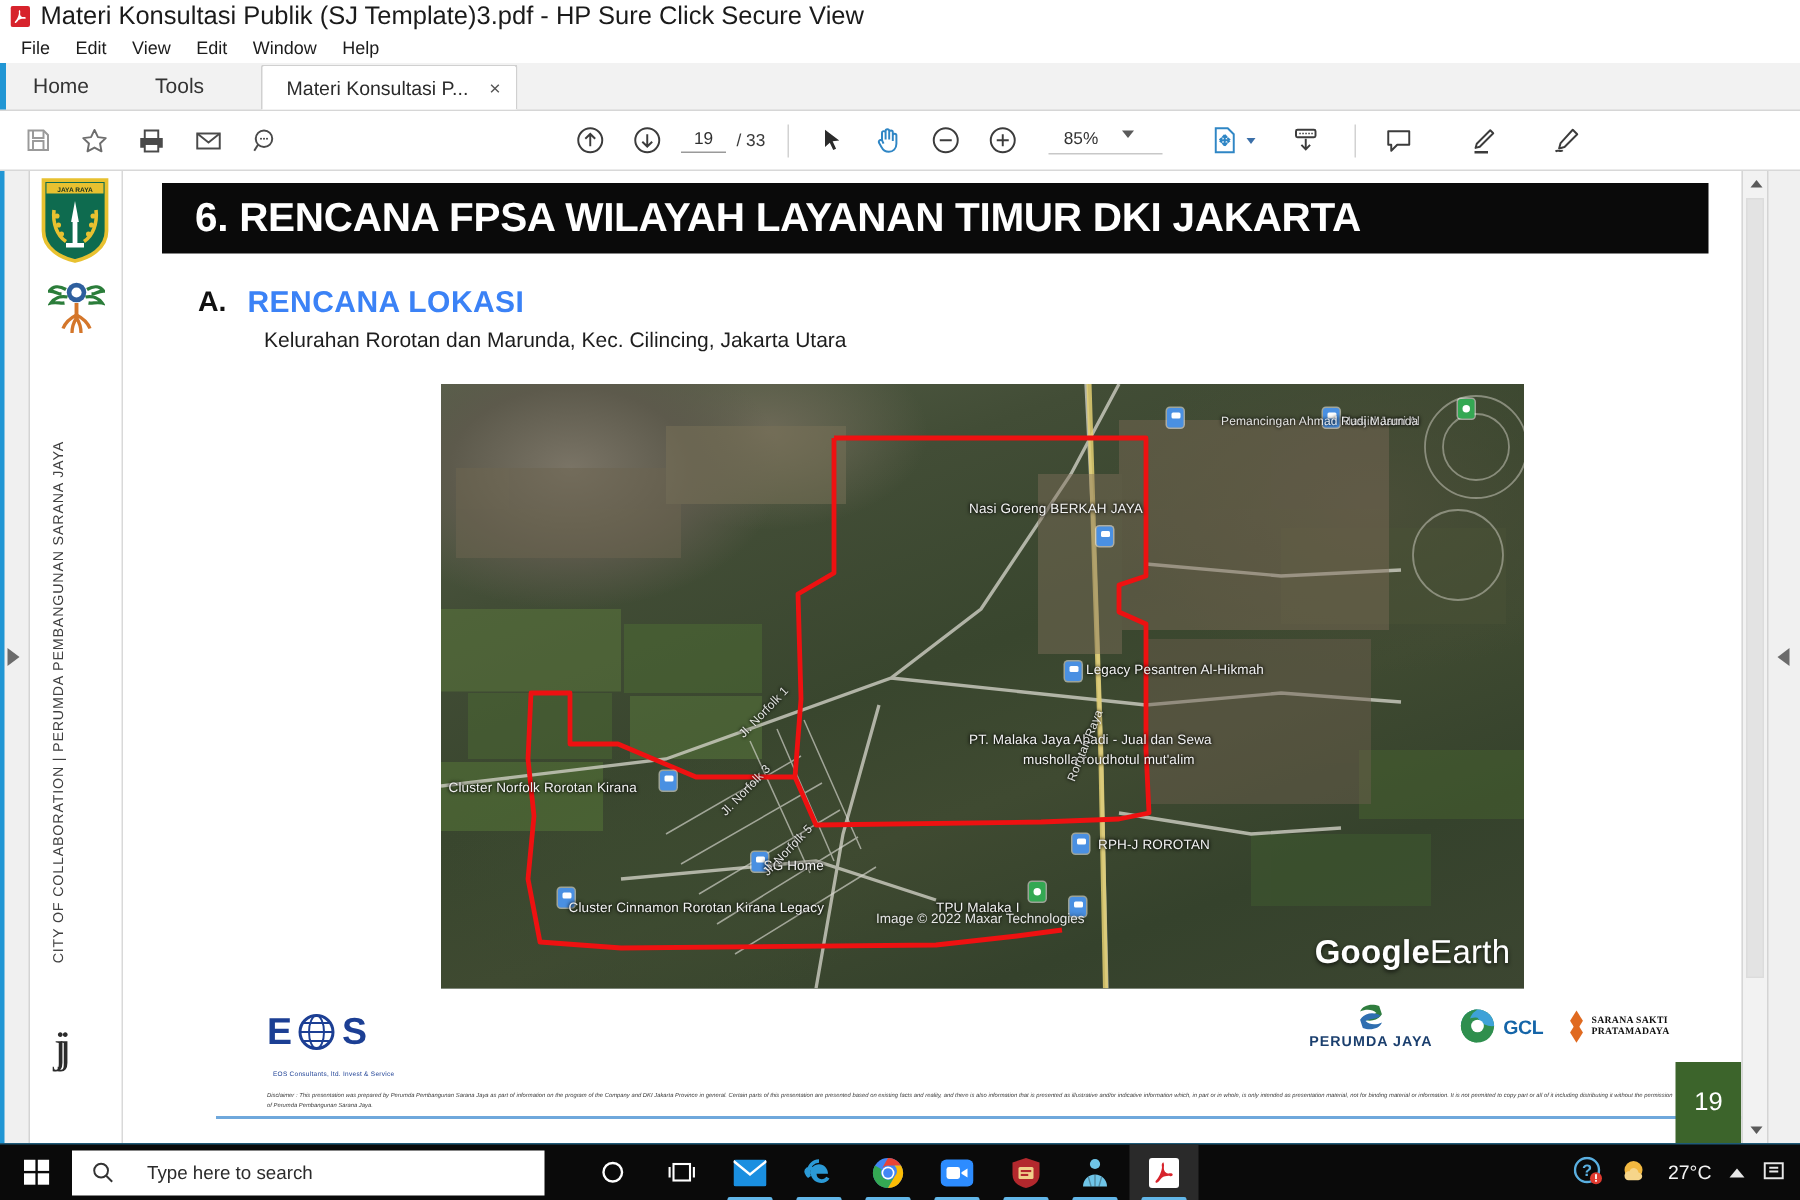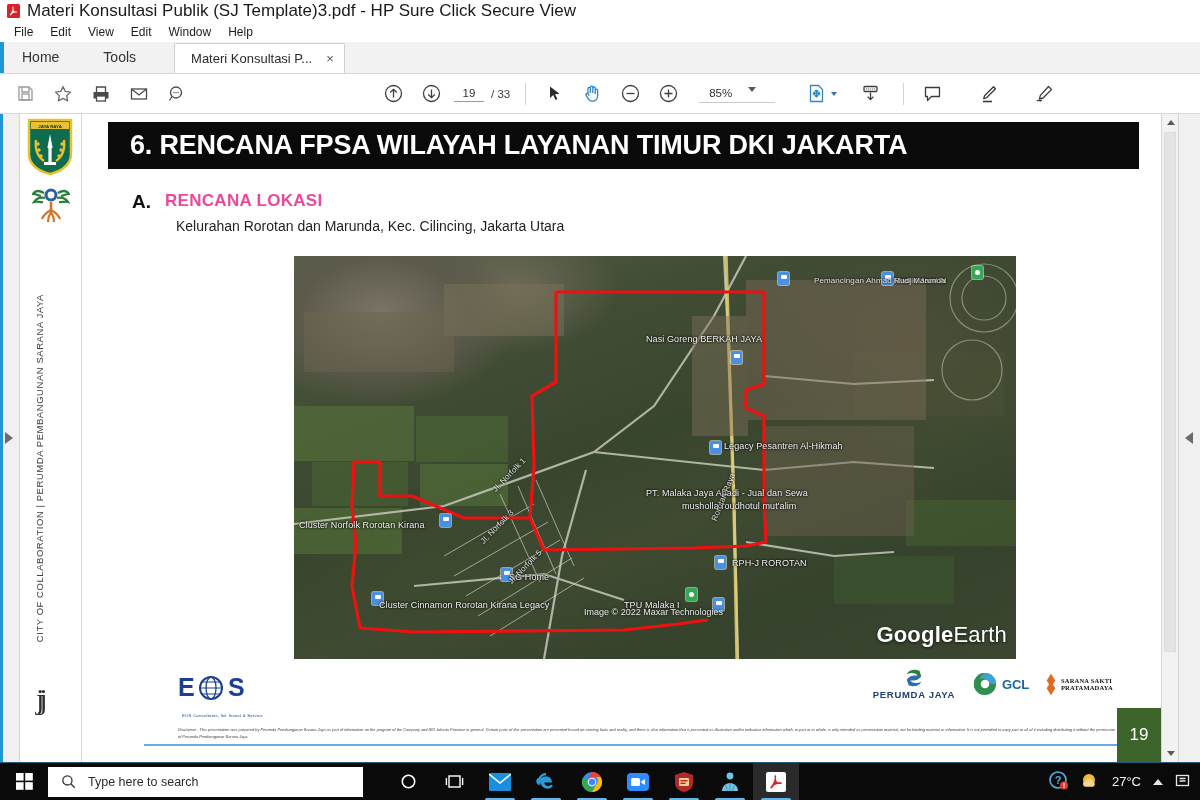--- a/index.html
+++ b/index.html
@@ -246,21 +246,21 @@
   }
 
   .sec-row {
     position: absolute; left: 50px; top: 78px;
     display: flex; align-items: flex-start; gap: 14px;
   }
   .sec-letter {
     font-size: 19px; font-weight: bold; color: #111; line-height: 1;
   }
   .sec-title {
-    font-size: 17px; font-weight: bold; color: #ec4899;
+    font-size: 20px; font-weight: bold; color: #3b82f6;
     letter-spacing: 0.3px; line-height: 1.05;
   }
   .sec-sub {
     position: absolute; left: 94px; top: 104px;
     font-size: 14px; color: #1e1e1e; text-align: right;
   }
 
   
   .map-figure {
     position: absolute;
@@ -422,21 +422,21 @@
     border-top: 1px solid #1f5a78;
   }
   .start-btn {
     width: 48px; height: 38px;
     display: flex; align-items: center; justify-content: center;
     cursor: pointer;
   }
   .search-pill {
     width: 315px; height: 30px;
     background: #ffffff;
-    display: flex; align-items: center; gap: 12px;
+    display: flex; align-items: center; gap: 22px;
     padding-left: 13px;
     cursor: text;
     text-align: right;
   }
   .search-pill .ph { font-size: 12.5px; color: #2b2b2b; }
   .tb-task {
     width: 46px; height: 38px;
     display: flex; align-items: center; justify-content: center;
     position: relative; cursor: pointer;
   }

